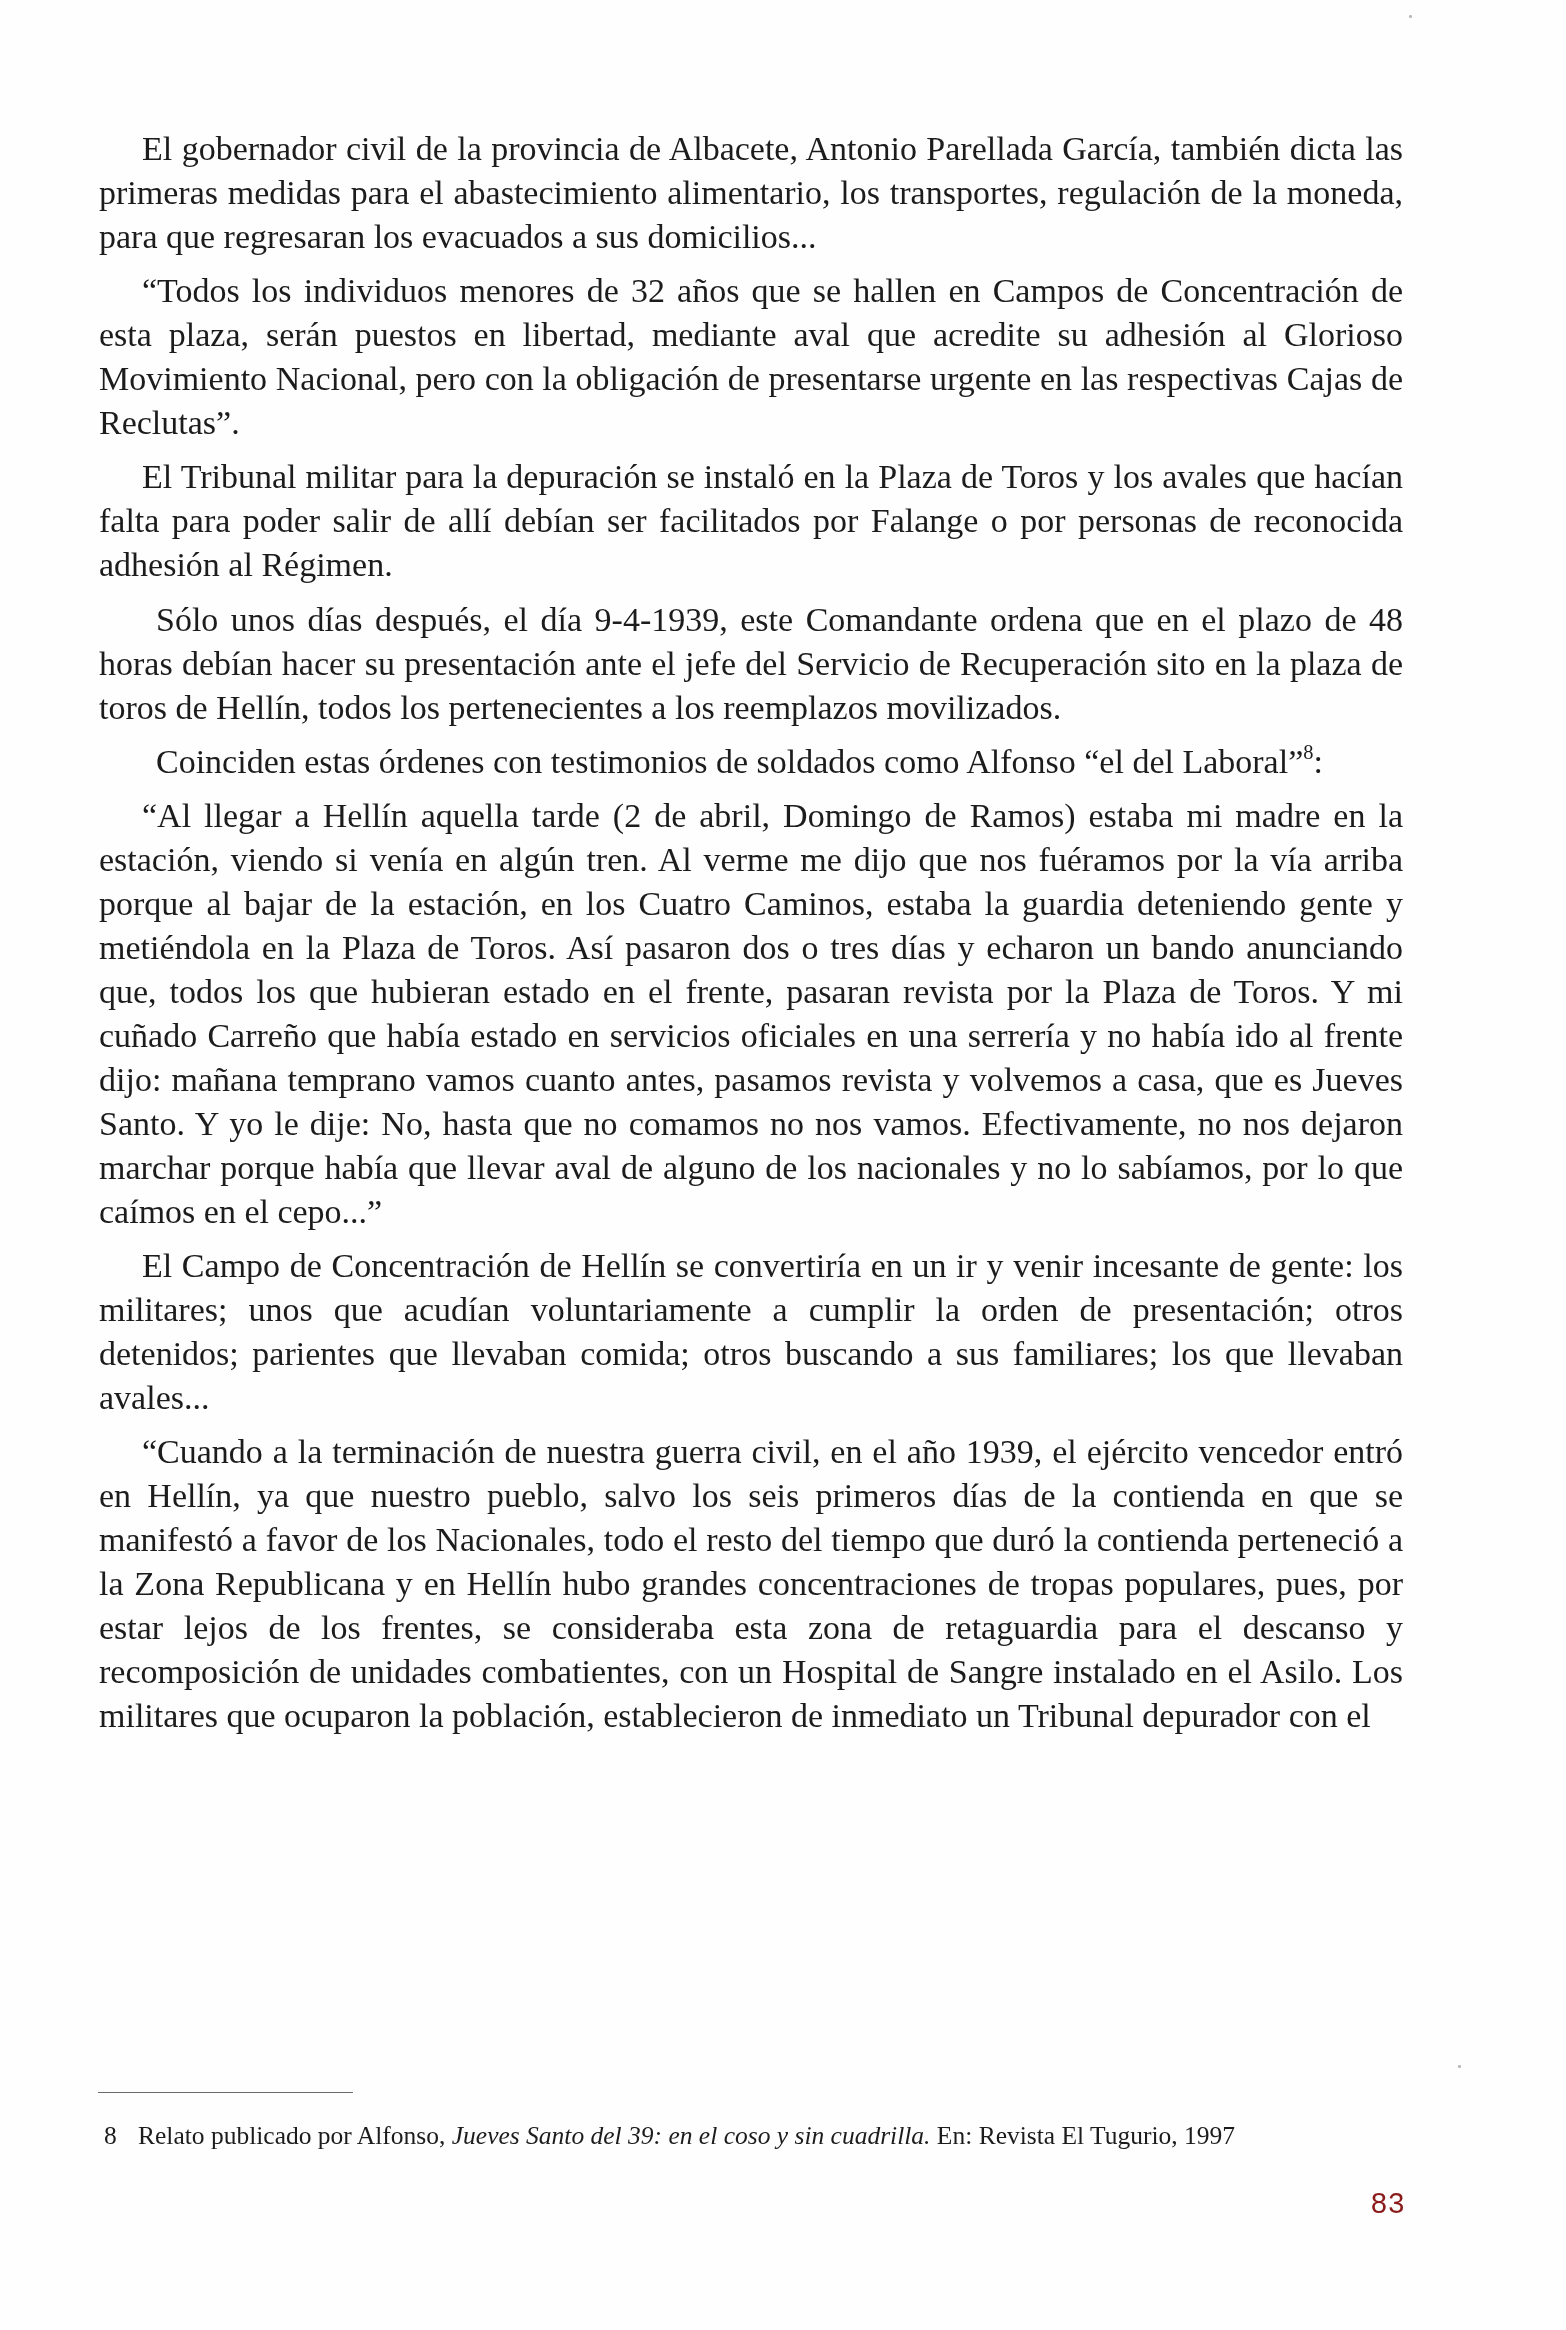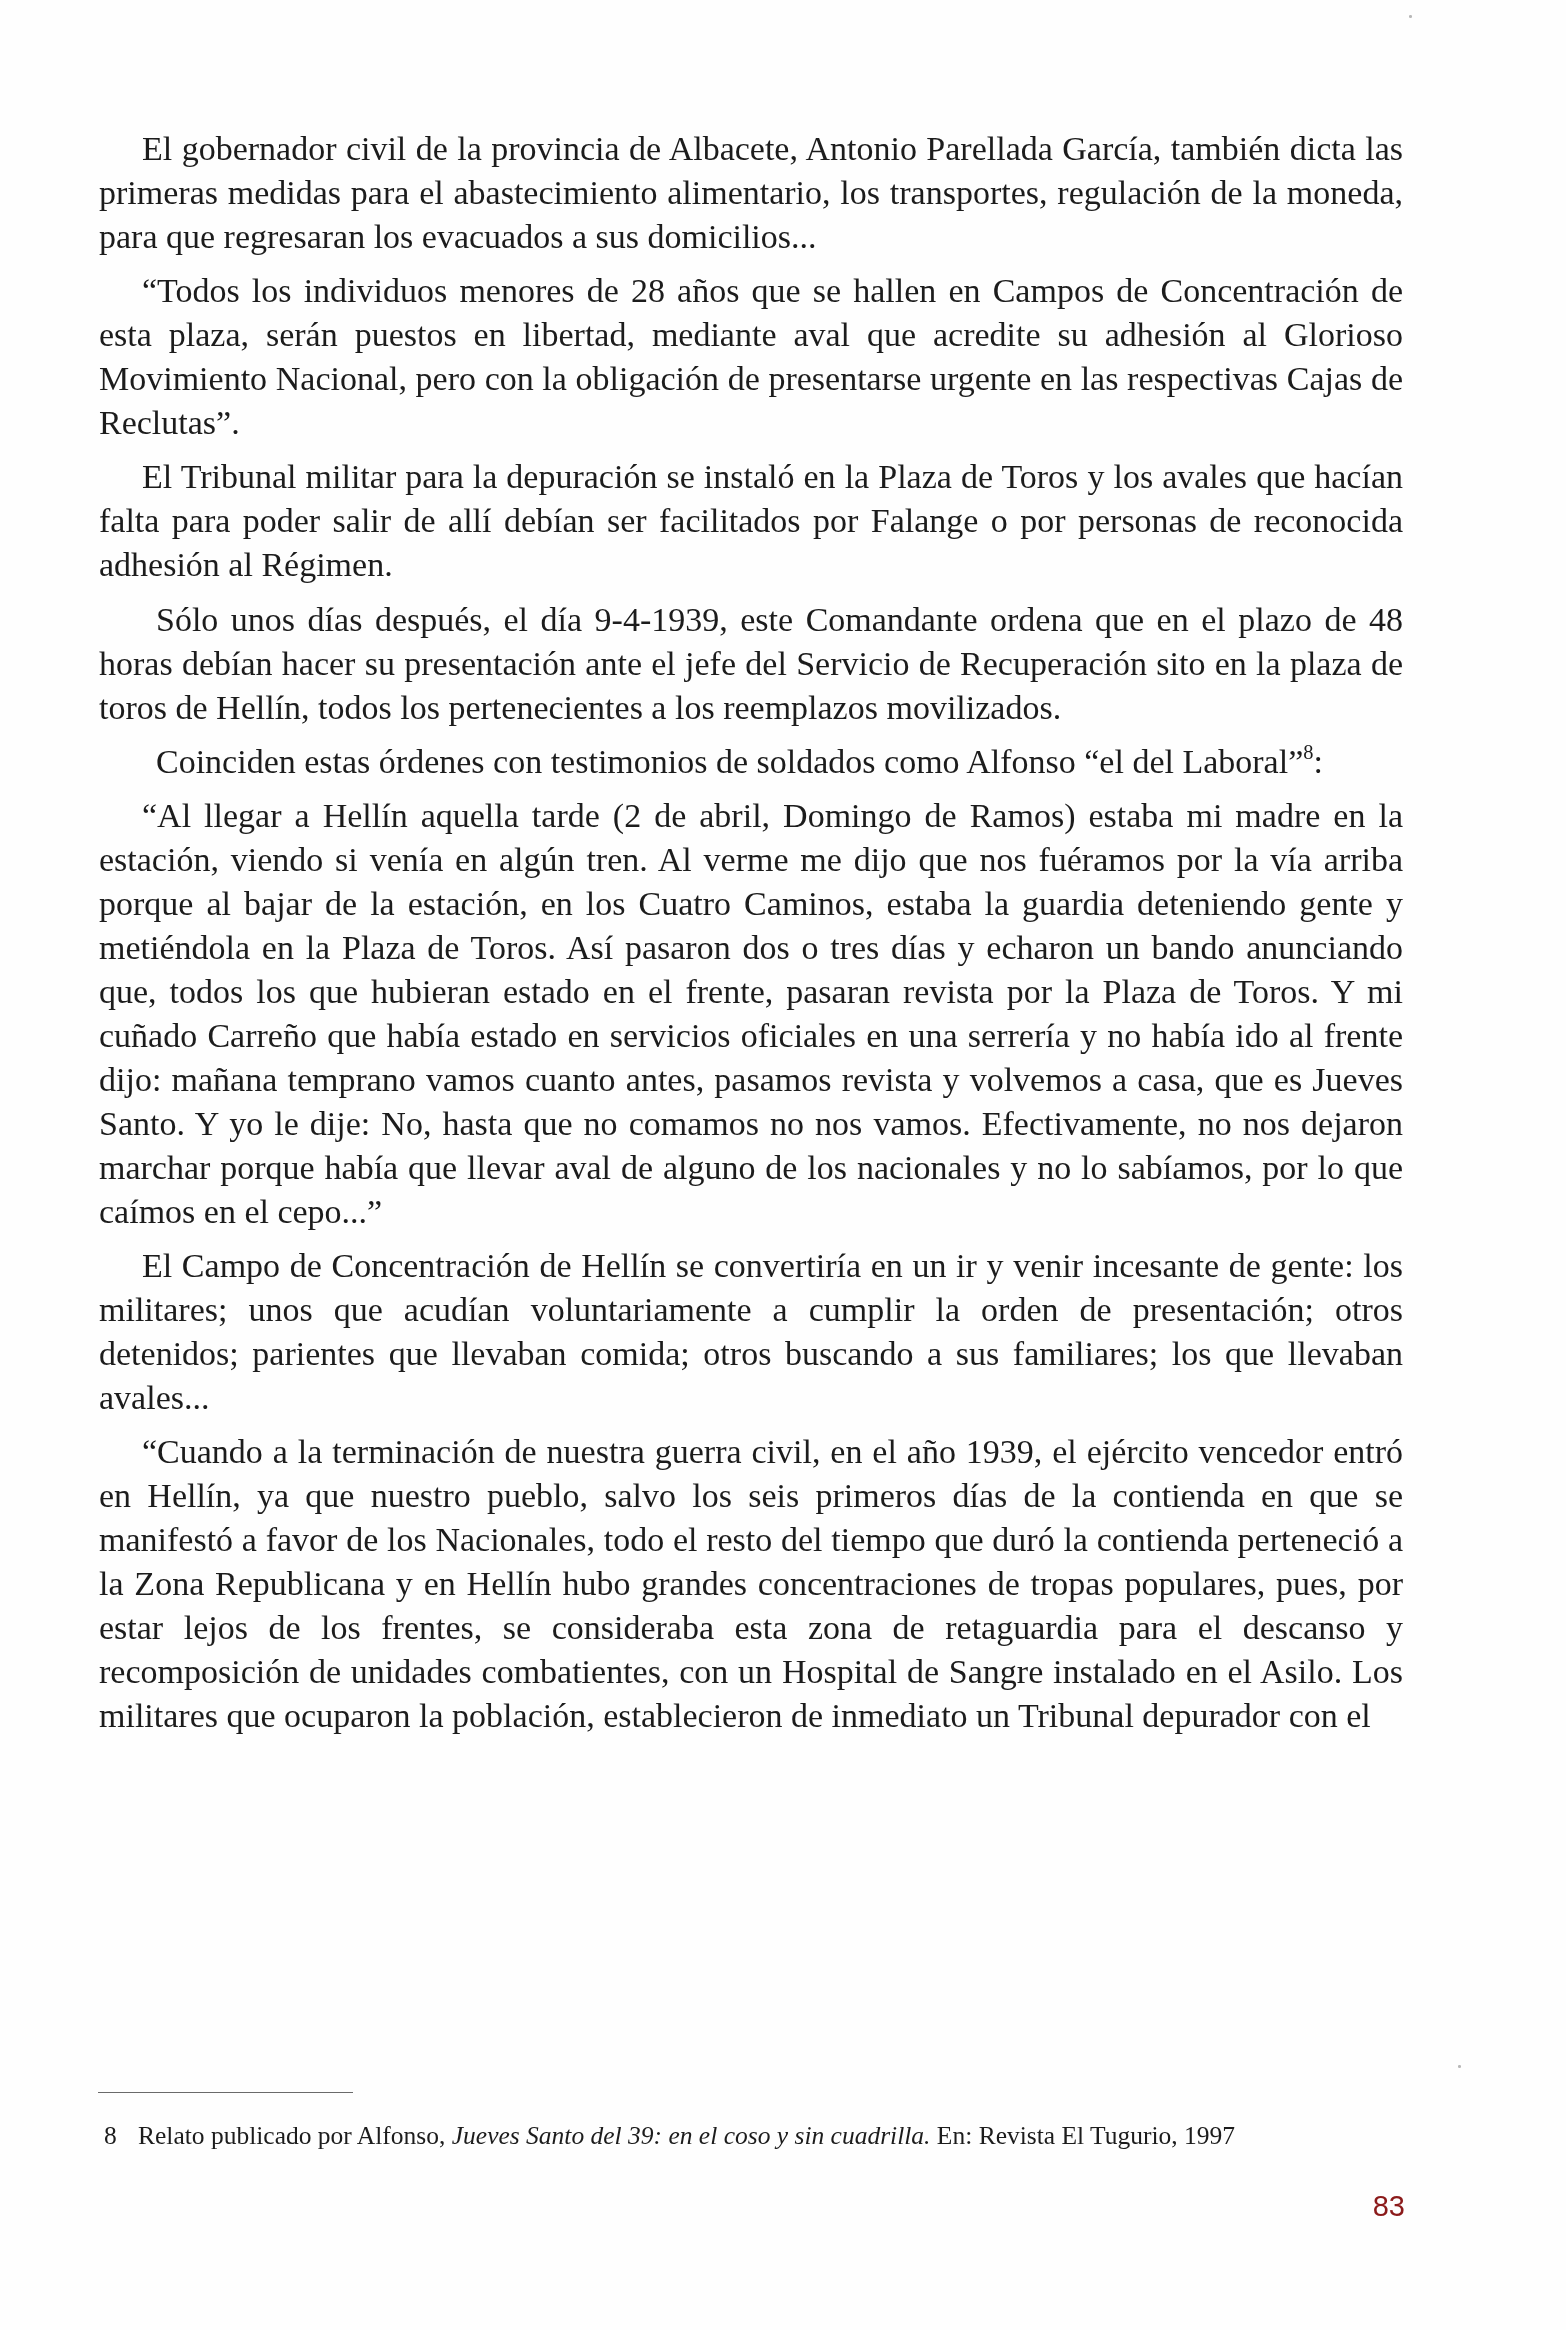--- a/index.html
+++ b/index.html
@@ -24,33 +24,33 @@
   }
   .footnote {
     position: absolute; left: 104px; top: 2119px; width: 1307px;
     font-family: "Liberation Serif", "DejaVu Serif", serif;
     font-size: 25.5px; line-height: 34px; color: #1c1c1c; white-space: nowrap;
   }
   .footnote .num { display: inline-block; width: 34px; }
   .footnote i { font-style: italic; }
   .pageno {
     position: absolute; left: 1354px; top: 2189px; width: 51px; text-align: right;
-    font-family: Liberation Sans, sans-serif;
+    font-family: Liberation Mono, monospace;
     font-size: 29px; line-height: 34px; color: #8b1a1a;
   }
   .speck { position: absolute; width: 2.5px; height: 2.5px; border-radius: 50%; background: #b8b8b8; }
 </style>
 </head>
 <body>
 
 <div class="page">
 
   <div class="col">
     <p>El gobernador civil de la provincia de Albacete, Antonio Parellada García, también dicta las primeras medidas para el abastecimiento alimentario, los transportes, regulación de la moneda, para que regresaran los evacuados a sus domicilios...</p>
-    <p class="gap">“Todos los individuos menores de 28 años que se hallen en Campos de Concentración de esta plaza, serán puestos en libertad, mediante aval que acredite su adhesión al Glorioso Movimiento Nacional, pero con la obligación de presentarse urgente en las respectivas Cajas de Reclutas”.</p>
+    <p class="gap">“Todos los individuos menores de 32 años que se hallen en Campos de Concentración de esta plaza, serán puestos en libertad, mediante aval que acredite su adhesión al Glorioso Movimiento Nacional, pero con la obligación de presentarse urgente en las respectivas Cajas de Reclutas”.</p>
     <p class="gap">El Tribunal militar para la depuración se instaló en la Plaza de Toros y los avales que hacían falta para poder salir de allí debían ser facilitados por Falange o por personas de reconocida adhesión al Régimen.</p>
     <p class="wide gap">Sólo unos días después, el día 9-4-1939, este Comandante ordena que en el plazo de 48 horas debían hacer su presentación ante el jefe del Servicio de Recuperación sito en la plaza de toros de Hellín, todos los pertenecientes a los reemplazos movilizados.</p>
     <p class="wide gap"><span>Coinciden estas órdenes con testimonios de soldados como Alfonso “el del Laboral”</span><sup class="fn">8</sup><span>:</span></p>
     <p class="gap">“Al llegar a Hellín aquella tarde (2 de abril, Domingo de Ramos) estaba mi madre en la estación, viendo si venía en algún tren. Al verme me dijo que nos fuéramos por la vía arriba porque al bajar de la estación, en los Cuatro Caminos, estaba la guardia deteniendo gente y metiéndola en la Plaza de Toros. Así pasaron dos o tres días y echaron un bando anunciando que, todos los que hubieran estado en el frente, pasaran revista por la Plaza de Toros. Y mi cuñado Carreño que había estado en servicios oficiales en una serrería y no había ido al frente dijo: mañana temprano vamos cuanto antes, pasamos revista y volvemos a casa, que es Jueves Santo. Y yo le dije: No, hasta que no comamos no nos vamos. Efectivamente, no nos dejaron marchar porque había que llevar aval de alguno de los nacionales y no lo sabíamos, por lo que caímos en el cepo...”</p>
     <p class="gap">El Campo de Concentración de Hellín se convertiría en un ir y venir incesante de gente: los militares; unos que acudían voluntariamente a cumplir la orden de presentación; otros detenidos; parientes que llevaban comida; otros buscando a sus familiares; los que llevaban avales...</p>
     <p class="gap">“Cuando a la terminación de nuestra guerra civil, en el año 1939, el ejército vencedor entró en Hellín, ya que nuestro pueblo, salvo los seis primeros días de la contienda en que se manifestó a favor de los Nacionales, todo el resto del tiempo que duró la contienda perteneció a la Zona Republicana y en Hellín hubo grandes concentraciones de tropas populares, pues, por estar lejos de los frentes, se consideraba esta zona de retaguardia para el descanso y recomposición de unidades combatientes, con un Hospital de Sangre instalado en el Asilo. Los militares que ocuparon la población, establecieron de inmediato un Tribunal depurador con el</p>
   </div>
 
   <div class="rule"></div>
 

